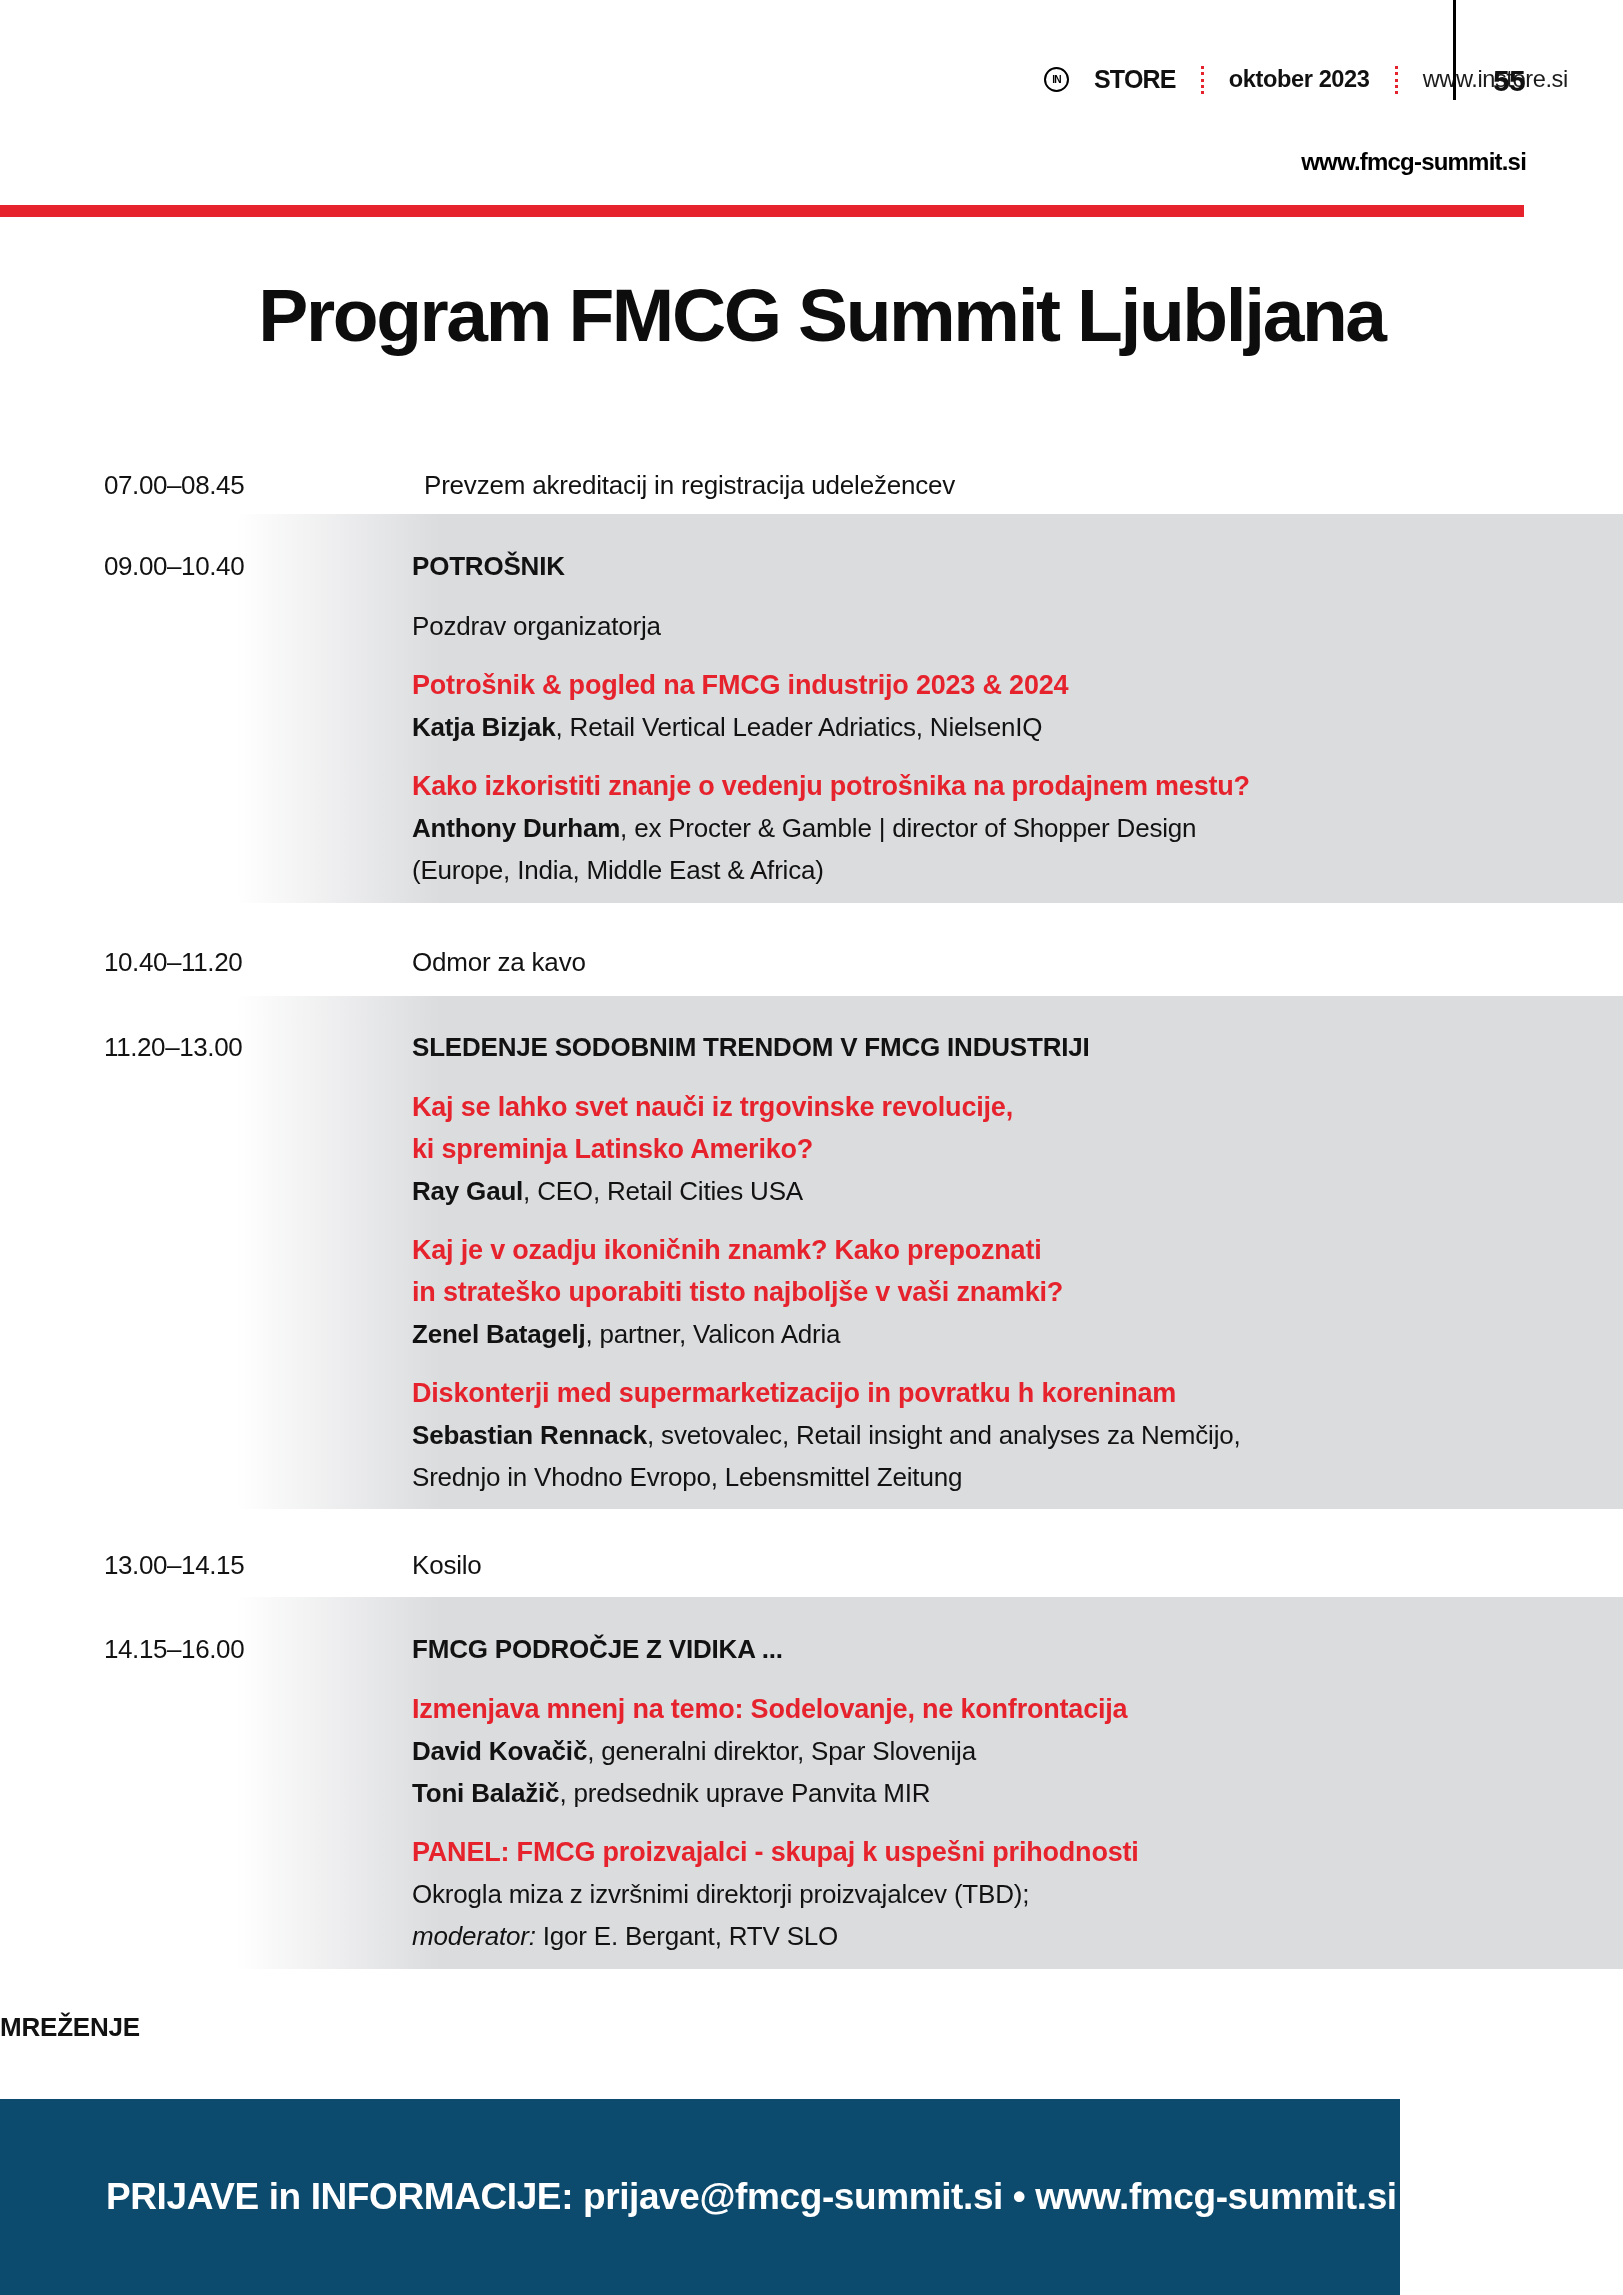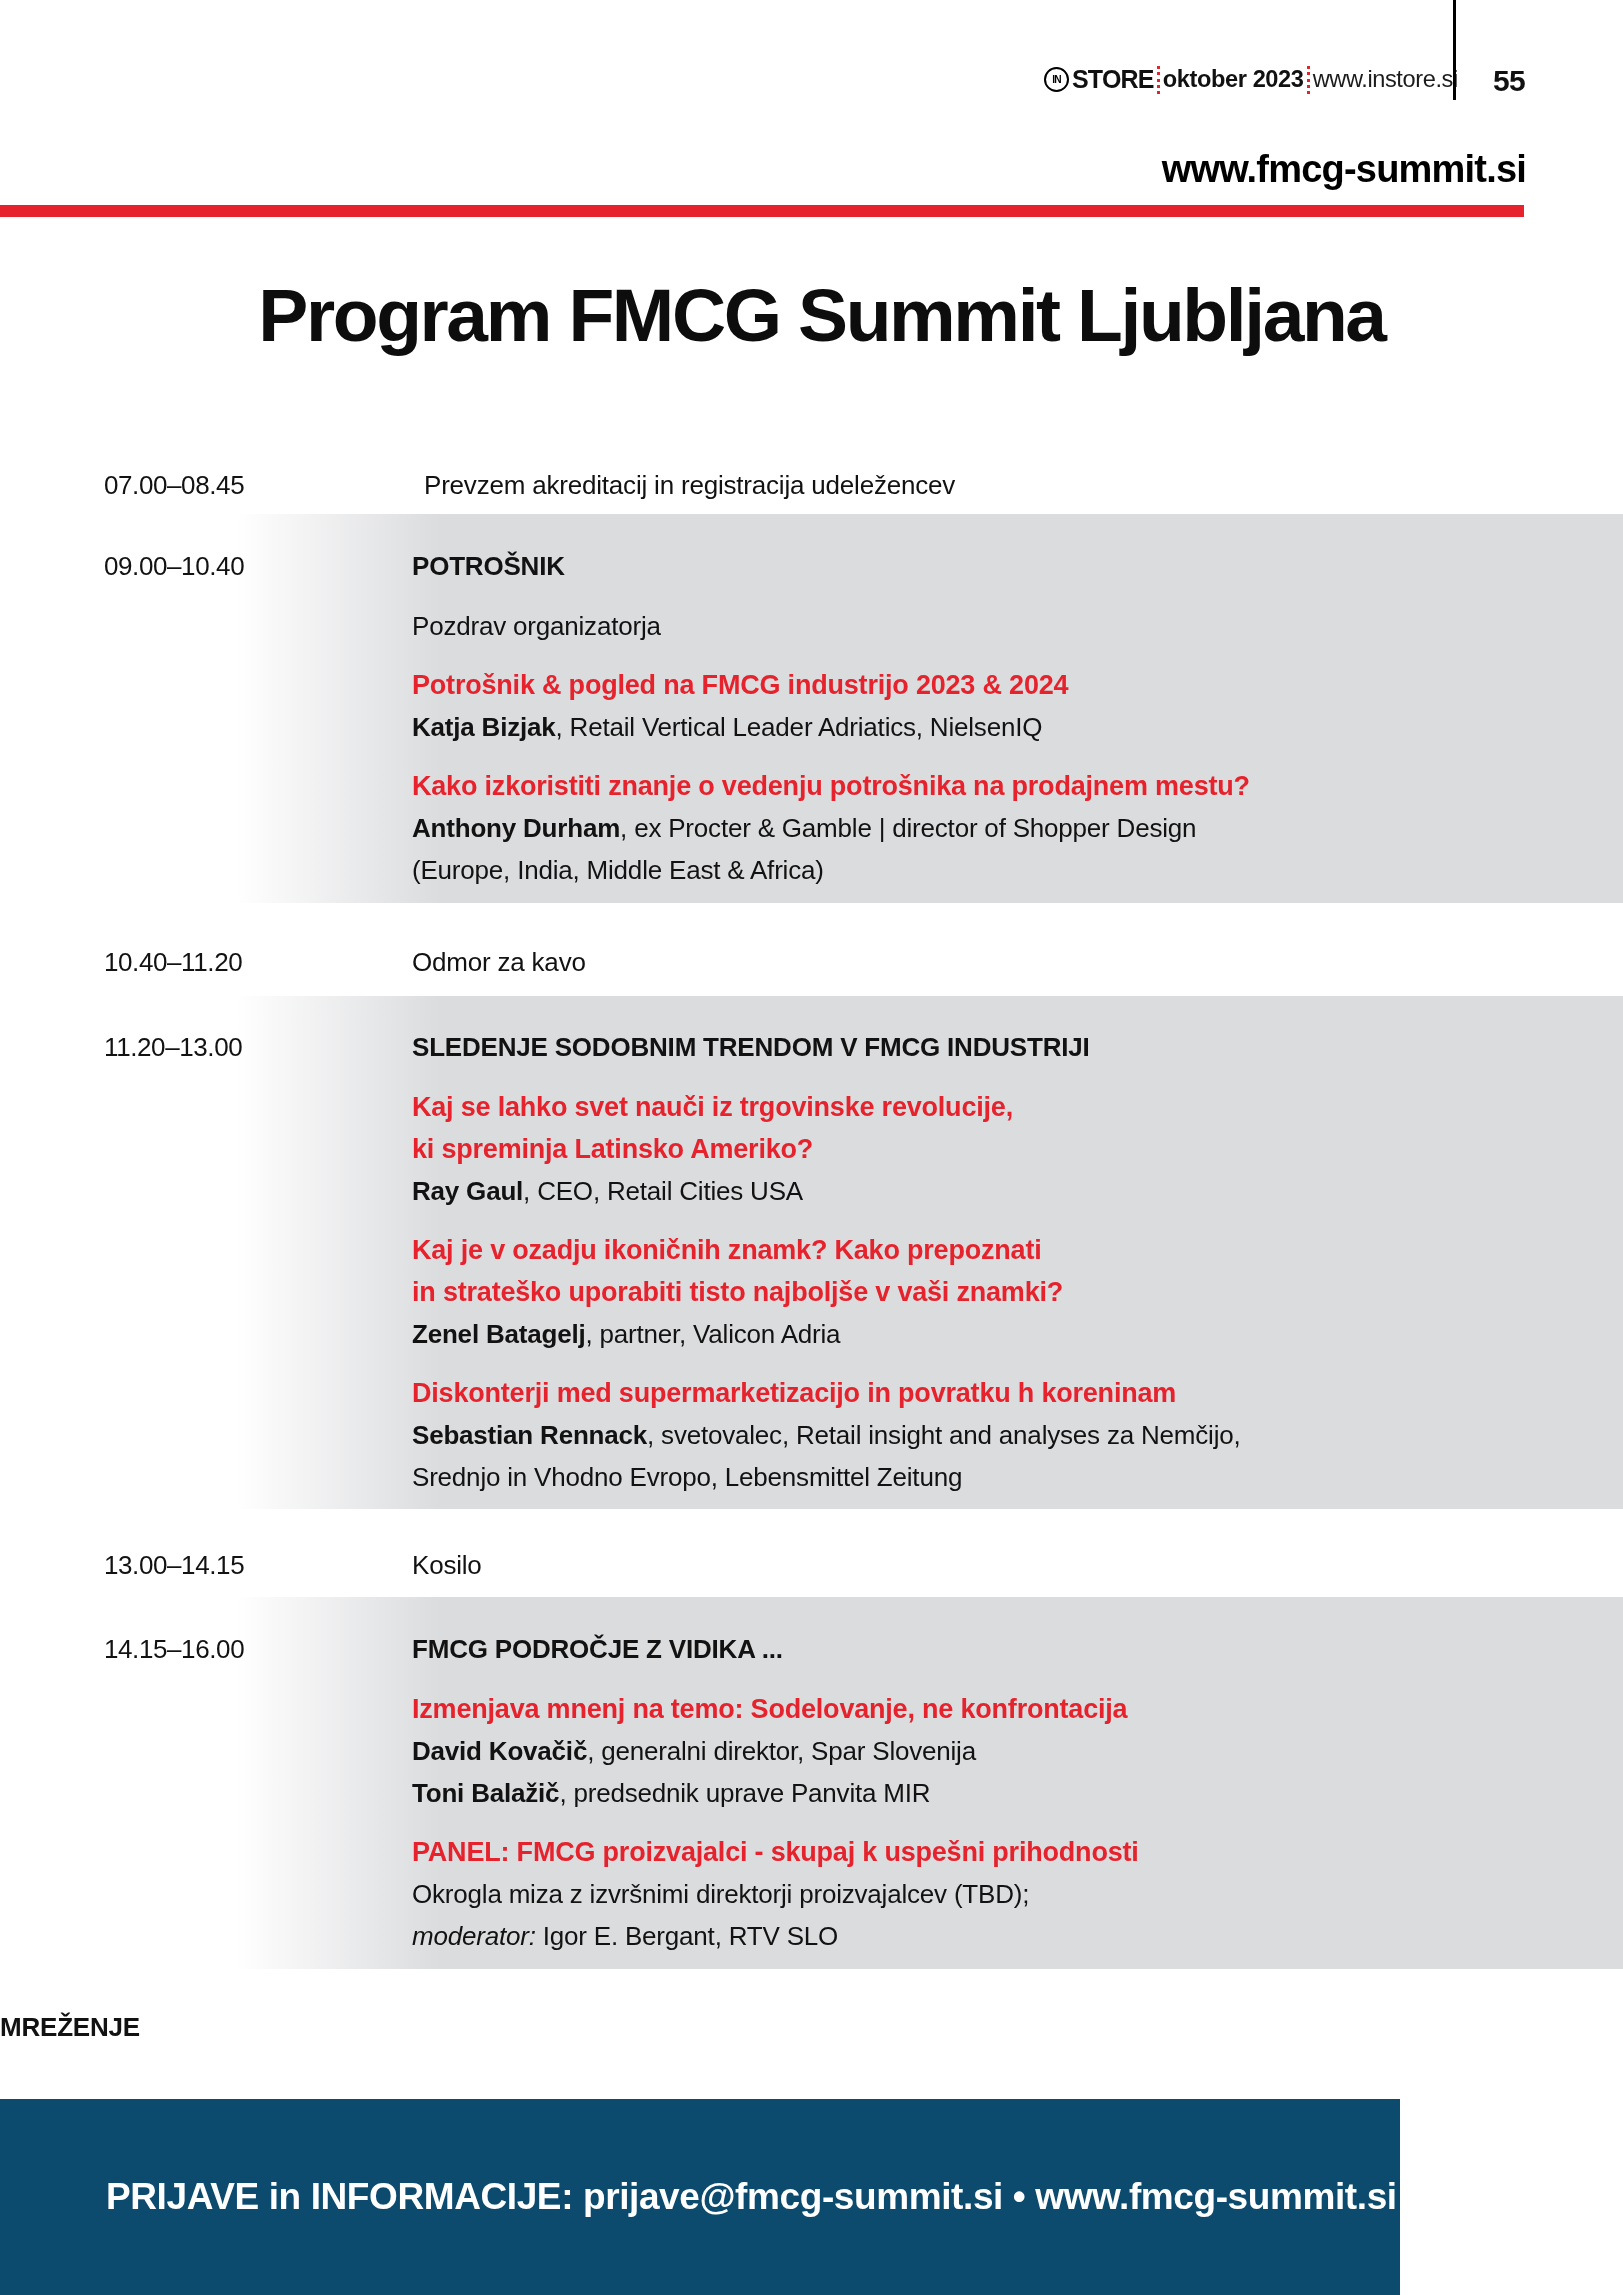--- a/index.html
+++ b/index.html
@@ -4,40 +4,40 @@
 <style>
   html,body{margin:0;padding:0;}
   body{
     width:1623px;height:2295px;position:relative;background:#ffffff;
     font-family:"Liberation Sans",sans-serif;color:#111;overflow:hidden;
     -webkit-font-smoothing:antialiased;
   }
   
   .masthead{
     position:absolute;top:64px;left:1044px;height:31px;
-    display:flex;align-items:center;gap:3px;white-space:nowrap;
+    display:flex;align-items:center;gap:25px;white-space:nowrap;
   }
   .logo-circle{
     width:21px;height:21px;border:2.7px solid #000;border-radius:50%;
     display:flex;align-items:center;justify-content:center;
     font-size:10.2px;font-weight:bold;letter-spacing:-0.8px;color:#000;
   }
   .m-store{font-size:25px;font-weight:bold;letter-spacing:-0.8px;}
   .m-issue{font-size:23.6px;font-weight:bold;letter-spacing:-0.4px;}
   .m-site{font-size:23.6px;font-weight:normal;color:#1c1c1c;letter-spacing:-0.4px;}
   .dotsep{
     width:3.1px;height:28px;
     background:repeating-linear-gradient(to bottom,#e6232d 0 3.1px,transparent 3.1px 6.3px);
   }
   .top-vline{position:absolute;left:1453px;top:0;width:3.1px;height:100px;background:#000;}
   .page-num{position:absolute;left:1493px;top:64px;font-size:30px;font-weight:bold;letter-spacing:-0.8px;}
   
   .summit-url{
     position:absolute;top:148px;right:97px;
-    font-size:38px;font-weight:bold;letter-spacing:-0.8px;color:#000;
+    font-size:24px;font-weight:bold;letter-spacing:-0.8px;color:#000;
   }
   .red-rule{position:absolute;left:0;top:205px;width:1524px;height:11.8px;background:#e6232d;}
   .page-title{
     position:absolute;left:103px;top:264px;width:1421px;text-align:center;
     font-size:75px;font-weight:bold;letter-spacing:-2.4px;color:#0d0d0d;white-space:nowrap;
   }
   
   .schedule{position:absolute;left:0;top:455px;width:1623px;}
   .row{display:flex;align-items:flex-start;}
   .row .time{

